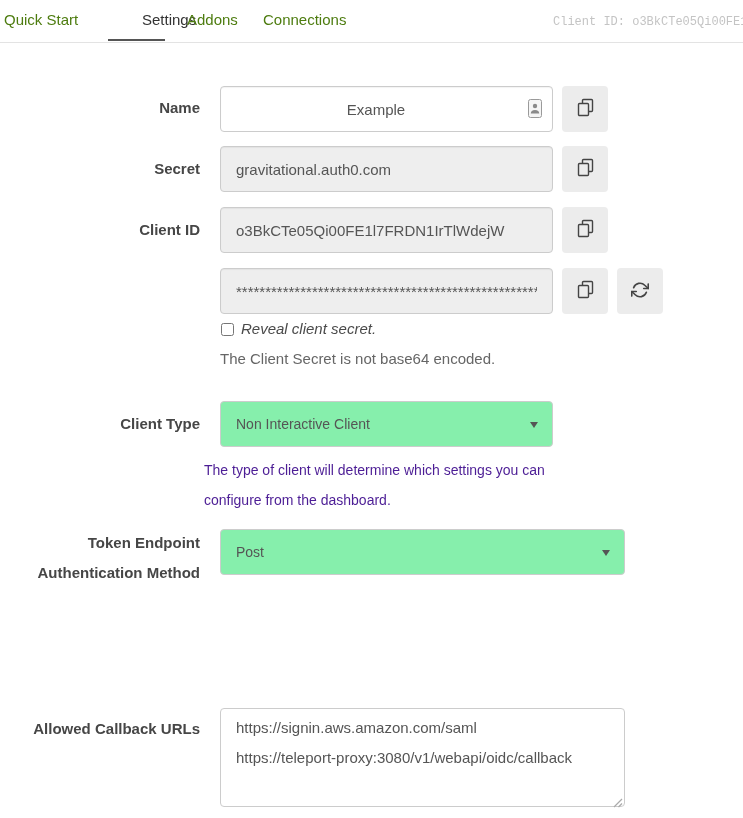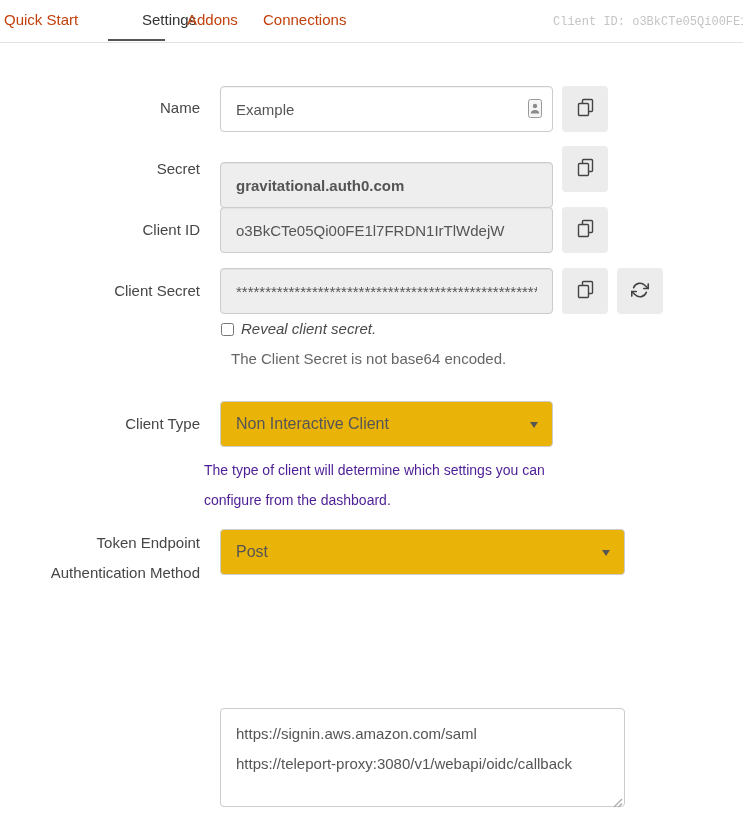--- a/index.html
+++ b/index.html
@@ -1,117 +1,116 @@
 <!DOCTYPE html>
 <html><head>
 <meta charset="utf-8">
 <style>
   html,body{margin:0;padding:0;background:#fff;}
   #app{
     position:relative;width:743px;height:818px;overflow:hidden;background:#fff;
     font-family:"Liberation Sans",sans-serif;color:#464646;
   }
   
-  .tab{position:absolute;top:11px;font-size:15px;color:#c2410c;cursor:pointer;white-space:nowrap;}
+  .tab{position:absolute;top:11px;font-size:15px;color:#4d7c0f;cursor:pointer;white-space:nowrap;}
   .tab.active{color:#333;margin-left:32px;}
   #tab-underline{position:absolute;left:108px;top:39px;width:57px;height:2px;background:#555;}
   #top-divider{position:absolute;left:0;top:42px;width:743px;height:1px;background:#e3e3e3;}
   #client-id-header{
     position:absolute;left:553px;top:15px;font-family:"Liberation Mono",monospace;
     font-size:12px;color:#c4c4c4;white-space:nowrap;
   }
   
-  .ctl-label{position:absolute;left:0;width:200px;text-align:right;font-size:15px;color:#464646;line-height:30px;}
+  .ctl-label{position:absolute;left:0;width:200px;text-align:right;font-size:15px;color:#464646;line-height:30px;font-weight:bold;}
   .txt-input{
     position:absolute;left:220px;width:333px;height:46px;box-sizing:border-box;
     border:1px solid #ccc;border-radius:4px;background:#fff;color:#555;
     font-family:"Liberation Sans",sans-serif;font-size:15px;padding:0 36px 0 15px;
     box-shadow:inset 0 1px 1px rgba(0,0,0,.05);outline:none;
   }
   .txt-input.disabled{background:#eee;padding-right:15px;}
   .icon-btn{
     position:absolute;width:46px;height:46px;background:#ececec;border:none;border-radius:4px;
     display:flex;align-items:center;justify-content:center;cursor:pointer;padding:0;
   }
   .selectbox{
     position:absolute;left:220px;height:46px;box-sizing:border-box;border:1px solid #ccc;border-radius:4px;
-    background:#eab308;color:#555;font-size:16px;display:flex;align-items:center;
+    background:#86efac;color:#555;font-size:14px;display:flex;align-items:center;
     padding:0 30px 0 15px;cursor:pointer;
   }
   .selectbox .caret{
     position:absolute;right:14px;top:20px;width:0;height:0;
     border-left:4px solid transparent;border-right:4px solid transparent;border-top:6px solid #555;
   }
   .helper{position:absolute;left:204px;font-size:14px;color:#4c1d95;white-space:pre-line;}
   #reveal-checkbox{position:absolute;left:221px;top:323px;width:13px;height:13px;margin:0;}
   #reveal-label{position:absolute;left:241px;top:320px;font-size:15px;color:#4a4a4a;font-style:italic;}
-  #secret-note{position:absolute;left:231px;top:350px;font-size:15px;color:#666;}
+  #secret-note{position:absolute;left:220px;top:350px;font-size:15px;color:#666;}
   #callback-textarea{
     position:absolute;left:220px;top:708px;width:405px;height:99px;box-sizing:border-box;
     border:1px solid #ccc;border-radius:4px;background:#fff;color:#555;
     font-family:"Liberation Sans",sans-serif;font-size:15px;line-height:30px;
-    padding:10px 15px;resize:none;outline:none;overflow:hidden;
+    padding:4px 15px;resize:none;outline:none;overflow:hidden;
   }
   #resize-handle{position:absolute;left:612px;top:794px;width:11px;height:11px;cursor:nwse-resize;}
   .autofill-ico{position:absolute;pointer-events:none;}
 </style>
 </head>
 <body>
 
 <div id="app">
 
   <span class="tab" style="left:4px">Quick Start</span>
   <span class="tab active" style="left:110px">Settings</span>
   <span class="tab" style="left:187px">Addons</span>
   <span class="tab" style="left:263px">Connections</span>
   <div id="client-id-header">Client ID: o3BkCTe05Qi00FE1l7FRDN1IrTlWdejW</div>
   <div id="tab-underline"></div>
   <div id="top-divider"></div>
 
   <div class="ctl-label" style="top:93px">Name</div>
-  <input class="txt-input" style="top: 86px;" type="text" value="Example">
+  <input class="txt-input" style="top: 86px; text-align: center;" type="text" value="Example">
   <span class="autofill-ico" style="left:528px;top:99px">
     <svg width="14" height="19" viewBox="0 0 14 19">
         <rect x="0.5" y="0.5" width="13" height="18" rx="2" fill="#f5f5f5" stroke="#9a9a9a"></rect>
         <circle cx="7" cy="7" r="2.2" fill="#8a8a8a"></circle>
         <path d="M2.8 14.5 a4.2 3.6 0 0 1 8.4 0 z" fill="#8a8a8a"></path>
       </svg>
   </span>
   <button class="icon-btn" style="left:562px;top:86px">
     <span>
       <svg width="17" height="19" viewBox="0 0 17 19">
           <rect x="5.5" y="1.5" width="10" height="12" rx="1" fill="none" stroke="#444" stroke-width="1.4"></rect>
           <rect x="1.5" y="5.5" width="10" height="12" rx="1" fill="#ececec" stroke="#444" stroke-width="1.4"></rect>
         </svg>
     </span>
   </button>
 
   <div class="ctl-label" style="top:154px">Secret</div>
-  <input class="txt-input disabled" style="top: 162px; font-weight: bold;" type="text" disabled="" value="gravitational.auth0.com">
+  <input class="txt-input disabled" style="top: 146px;" type="text" disabled="" value="gravitational.auth0.com">
   <button class="icon-btn" style="left:562px;top:146px">
     <span>
       <svg width="17" height="19" viewBox="0 0 17 19">
           <rect x="5.5" y="1.5" width="10" height="12" rx="1" fill="none" stroke="#444" stroke-width="1.4"></rect>
           <rect x="1.5" y="5.5" width="10" height="12" rx="1" fill="#ececec" stroke="#444" stroke-width="1.4"></rect>
         </svg>
     </span>
   </button>
 
   <div class="ctl-label" style="top:215px">Client ID</div>
   <input class="txt-input disabled" style="top: 207px;" type="text" disabled="" value="o3BkCTe05Qi00FE1l7FRDN1IrTlWdejW">
   <button class="icon-btn" style="left:562px;top:207px">
     <span>
       <svg width="17" height="19" viewBox="0 0 17 19">
           <rect x="5.5" y="1.5" width="10" height="12" rx="1" fill="none" stroke="#444" stroke-width="1.4"></rect>
           <rect x="1.5" y="5.5" width="10" height="12" rx="1" fill="#ececec" stroke="#444" stroke-width="1.4"></rect>
         </svg>
     </span>
   </button>
 
-  <div class="ctl-label" style="top:276px">Client Secret</div>
   <input class="txt-input disabled" style="top: 268px; letter-spacing: 0px;" type="text" disabled="" value="****************************************************">
   <button class="icon-btn" style="left:562px;top:268px">
     <span>
       <svg width="17" height="19" viewBox="0 0 17 19">
           <rect x="5.5" y="1.5" width="10" height="12" rx="1" fill="none" stroke="#444" stroke-width="1.4"></rect>
           <rect x="1.5" y="5.5" width="10" height="12" rx="1" fill="#ececec" stroke="#444" stroke-width="1.4"></rect>
         </svg>
     </span>
   </button>
   <button class="icon-btn" style="left:617px;top:268px">
@@ -135,20 +134,21 @@
   </div>
   <div class="helper" style="top:455px;line-height:30px">The type of client will determine which settings you can
 configure from the dashboard.</div>
 
   <div class="ctl-label" style="top:528px;left:25px;width:175px;line-height:30px">Token Endpoint Authentication Method</div>
   <div class="selectbox" style="top:529px;width:405px">
     <span>Post</span>
     <span class="caret"></span>
   </div>
 
+  <div class="ctl-label" style="top:714px">Allowed Callback URLs</div>
   <textarea id="callback-textarea" spellcheck="false" style="">https://signin.aws.amazon.com/saml
 https://teleport-proxy:3080/v1/webapi/oidc/callback</textarea>
   <span id="resize-handle">
     <svg width="11" height="11" viewBox="0 0 11 11">
         <path d="M10 2 L2 10 M10 6.5 L6.5 10" stroke="#aaa" stroke-width="1.2" fill="none"></path>
       </svg>
   </span>
 
 </div>
 

